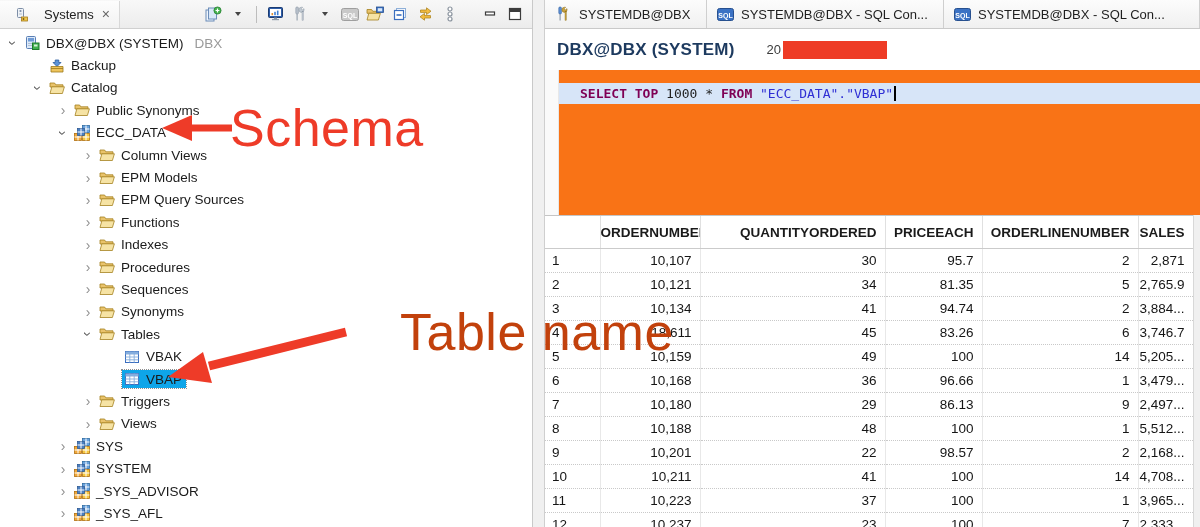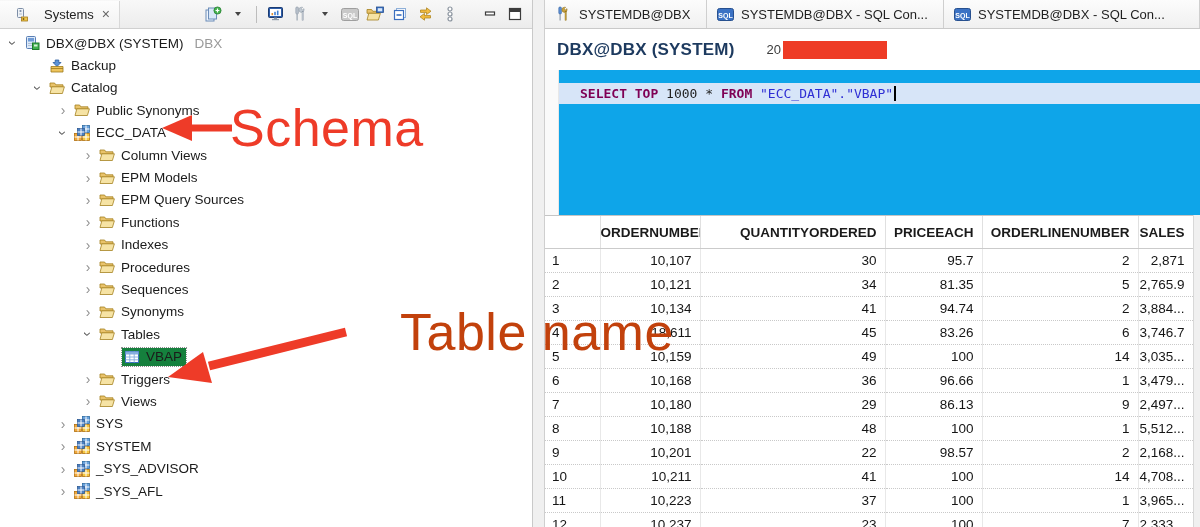--- a/index.html
+++ b/index.html
@@ -18,21 +18,21 @@
   .tb-sep{width:1px;height:17px;background:#bdbdbd;margin:0 4px;}
   .tb-spacer{width:12px;}
   .dd-tri{width:0;height:0;border-left:3.5px solid transparent;border-right:3.5px solid transparent;border-top:4.5px solid #444;}
 
   .tree{position:absolute;left:0;top:28px;right:0;bottom:0;overflow:hidden;padding-top:4px;}
   .tree-row{height:22.4px;display:flex;align-items:center;font-size:13.5px;color:#1b1b1b;white-space:nowrap;}
   .chev{width:18px;flex:none;text-align:center;color:#8f8f8f;font-size:14px;line-height:1;}
   .chev.open{transform:rotate(90deg);color:#555;}
   .chev.none{visibility:hidden;}
   .tree-body{display:flex;align-items:center;padding:1px 4px 1px 1px;}
-  .tree-body.selected{background:#15803d;outline:1px dotted #8f8f8f;text-align:center;}
+  .tree-body.selected{background:#0ea5e9;outline:1px dotted #8f8f8f;text-align:center;}
   .ticon{width:17px;height:16px;flex:none;margin-right:6px;display:flex;align-items:center;justify-content:center;}
   .t-suffix{color:#9a9a9a;margin-left:7px;}
 
   
   .divider{position:absolute;left:532px;top:0;width:13px;height:527px;background:#f0f0f0;
            border-left:1px solid #c9c9c9;border-right:1px solid #cfcfcf;box-sizing:border-box;}
 
   
   .right-panel{position:absolute;left:545px;top:0;width:655px;height:527px;background:#fff;}
   .editor-tabbar{height:28px;background:#f2f2f2;border-bottom:1px solid #c9c9c9;display:flex;}
@@ -40,21 +40,21 @@
               font-size:13px;color:#1f1f1f;background:linear-gradient(#fcfcfc,#f0f0f0);
               overflow:hidden;white-space:nowrap;box-sizing:border-box;flex:none;}
   .editor-tab .ticon{margin-right:0;width:18px;}
 
   .title-row{height:42px;display:flex;align-items:center;padding-left:12px;background:#fff;
              border-bottom:1px dotted #b8b8b8;box-sizing:border-box;}
   .panel-title{font-size:17px;font-weight:bold;color:#1d3a5f;letter-spacing:.2px;}
   .title-suffix{margin-left:32px;font-size:13px;color:#3c3c3c;}
   .redaction{width:104px;height:18px;margin-left:2px;}
 
-  .sql-editor{position:absolute;left:0;top:70px;right:0;height:145px;background:#0ea5e9;}
+  .sql-editor{position:absolute;left:0;top:70px;right:0;height:145px;background:#f97316;}
   .sql-gutter{position:absolute;left:0;top:0;bottom:0;width:13px;background:#fafafa;border-right:1px solid #e8e8e8;}
   .sql-line{position:absolute;left:14px;right:0;top:13px;height:21px;background:#d7e5f8;
             display:flex;align-items:center;padding-left:21px;
             font-family:"DejaVu Sans Mono","Liberation Mono",monospace;font-size:13px;white-space:pre;}
   .tok.kw{color:#7f0055;font-weight:bold;}
   .tok.id{color:#2f2fd4;}
   .tok.pl{color:#1f1f1f;}
   .cursor{width:2px;height:15px;background:#000;margin-left:1px;}
 
   .results{position:absolute;left:0;top:215px;right:7px;bottom:0;overflow:hidden;background:#fff;
@@ -351,20 +351,33 @@
         <div class="tree-row" style="padding-left: 79px;">
           <span class="chev open">›</span>
           <span class="tree-body">
             <span class="ticon">
               <svg width="16" height="16" viewBox="0 0 16 16">
                 <path d="M1 7 V3 h4.6 l1.2 1.8 H14 v2.2 H1z" fill="#e9c36b" stroke="#a5821f" stroke-width="0.8"></path>
                 <path d="M1 13.5 2.8 6.8 H15.4 L13.4 13.5z" fill="#f6e3a4" stroke="#a5821f" stroke-width="0.8"></path>
               </svg>
             </span>
             <span>Tables</span>
+          </span>
+        </div>
+        <div class="tree-row" style="padding-left: 104px;">
+          <span class="chev none">›</span>
+          <span class="tree-body">
+            <span class="ticon">
+              <svg width="16" height="16" viewBox="0 0 16 16">
+                <rect x="1.5" y="2.5" width="13" height="11" fill="#fff" stroke="#3a6ebf"></rect>
+                <rect x="1.5" y="2.5" width="13" height="3" fill="#85aede"></rect>
+                <path d="M5.8 2.5V13.5M10.2 2.5V13.5M1.5 8H14.5M1.5 10.8H14.5" stroke="#85aede" stroke-width="0.9" fill="none"></path>
+              </svg>
+            </span>
+            <span>VBAK</span>
           </span>
         </div>
         <div class="tree-row" style="padding-left: 104px;">
           <span class="chev none">›</span>
           <span class="tree-body selected">
             <span class="ticon">
               <svg width="16" height="16" viewBox="0 0 16 16">
                 <rect x="1.5" y="2.5" width="13" height="11" fill="#fff" stroke="#3a6ebf"></rect>
                 <rect x="1.5" y="2.5" width="13" height="3" fill="#85aede"></rect>
                 <path d="M5.8 2.5V13.5M10.2 2.5V13.5M1.5 8H14.5M1.5 10.8H14.5" stroke="#85aede" stroke-width="0.9" fill="none"></path>
@@ -578,21 +591,21 @@
               <td class="">83.26</td>
               <td class="">6</td>
               <td class="">3,746.7</td>
             </tr>
             <tr>
               <td class="rownum">5</td>
               <td class="">10,159</td>
               <td class="">49</td>
               <td class="">100</td>
               <td class="">14</td>
-              <td class="">3,035...</td>
+              <td class="">5,205...</td>
             </tr>
             <tr>
               <td class="rownum">6</td>
               <td class="">10,168</td>
               <td class="">36</td>
               <td class="">96.66</td>
               <td class="">1</td>
               <td class="">3,479...</td>
             </tr>
             <tr>

